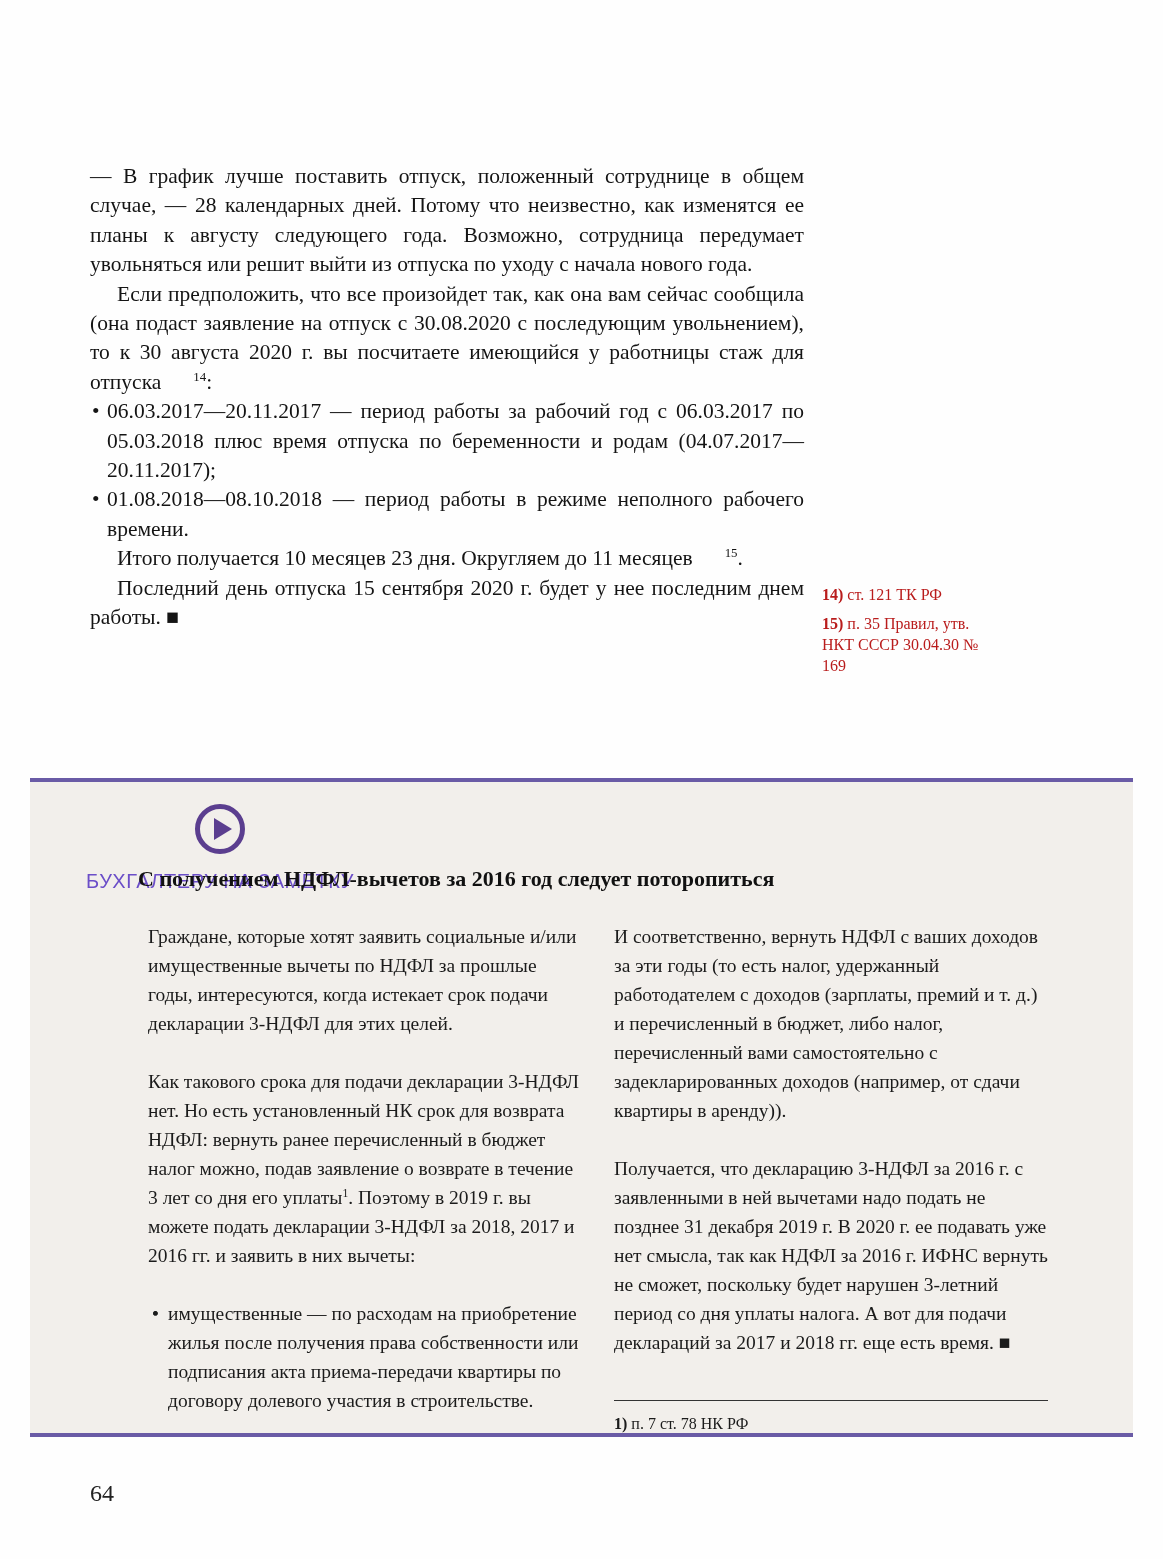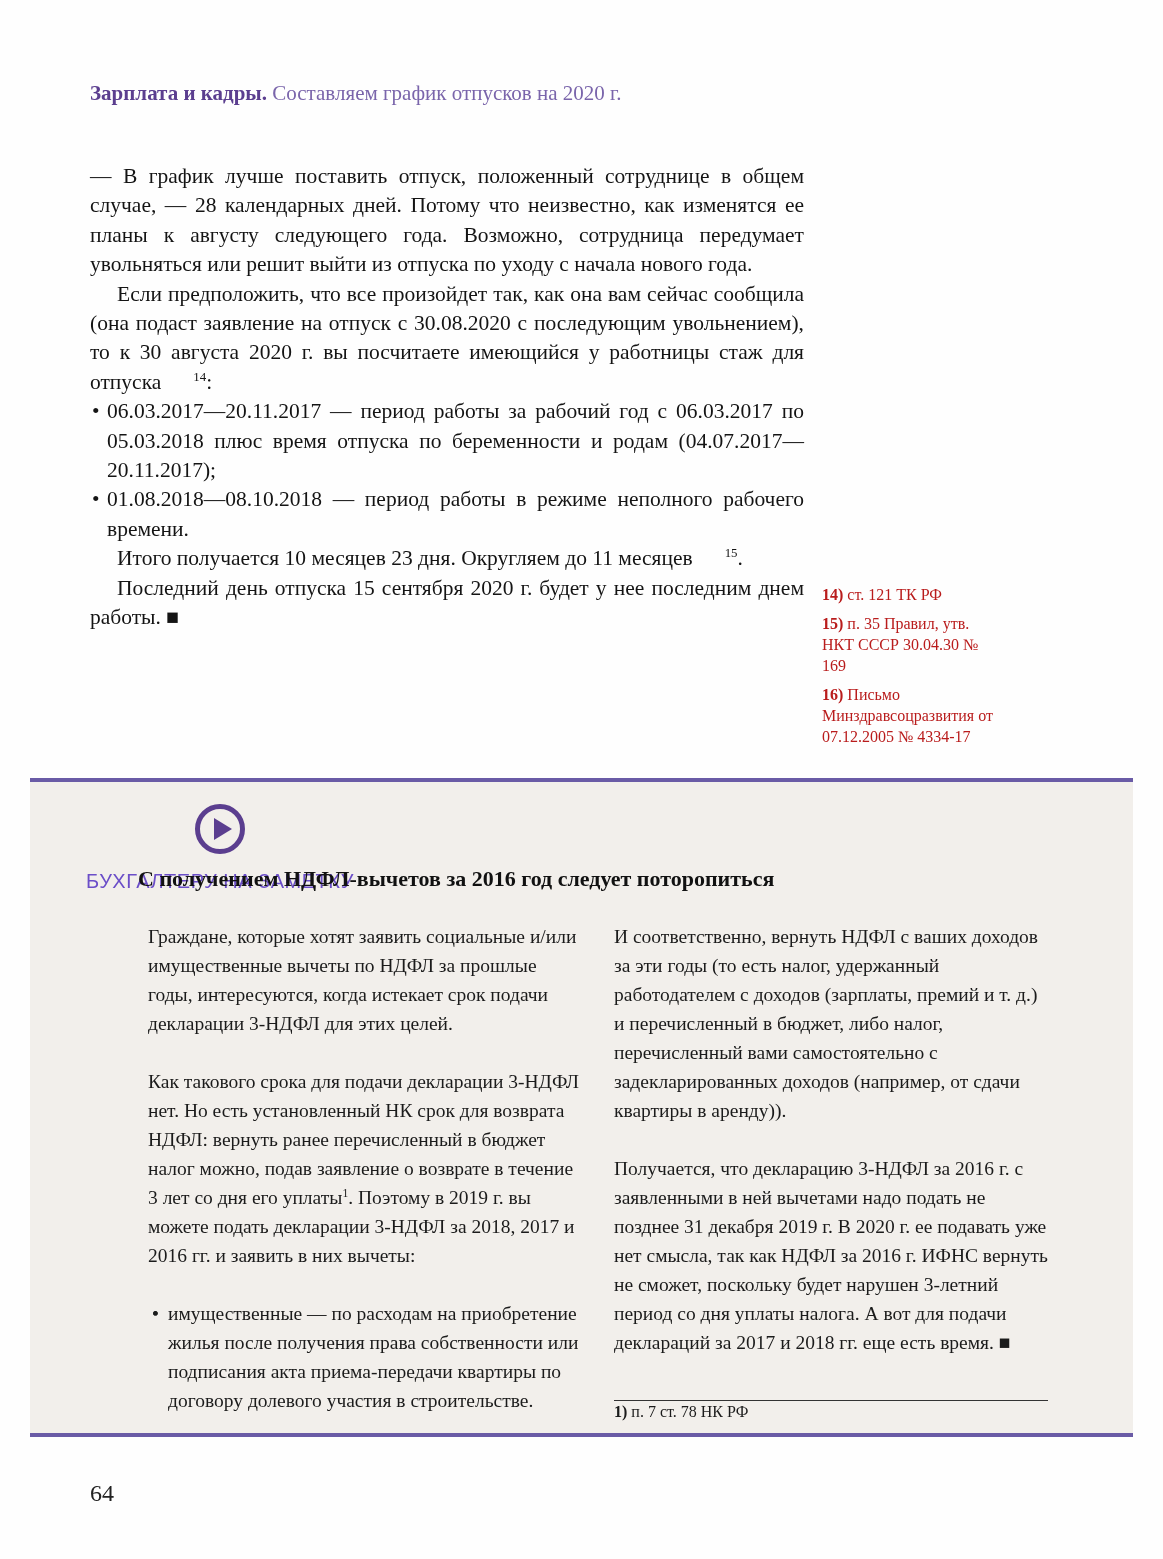--- a/index.html
+++ b/index.html
@@ -33,59 +33,54 @@
   .kicker-row{position:absolute;left:56px;top:21px;display:flex;align-items:center;gap:15px;flex-direction:column;}
   .kicker-label{font-family:"Liberation Sans","DejaVu Sans",sans-serif;
                 font-size:20px;letter-spacing:0.5px;color:#6b4ec8;}
   .note-heading{position:absolute;left:108px;top:84px;font-size:22px;font-weight:bold;color:#111;}
   .note-cols{position:absolute;left:118px;top:140px;display:flex;gap:32px;}
   .note-col{width:434px;font-size:19.5px;line-height:29px;text-align:left;color:#1b1b1b;}
   .note-col p{margin:0 0 29px 0;}
   .note-col sup{font-size:0.6em;line-height:0;vertical-align:super;}
   .note-col .bullet{padding-left:20px;}
   .note-col .bullet .dot{left:4px;}
-  .note-footnote{margin-top:43px;border-top:1px solid #333;
+  .note-footnote{margin-top:43px;border-top:1px solid #333;padding-top:12px;
                  font-size:16px;line-height:21px;}
   .note-footnote .fn-num{font-weight:bold;}
 
   
   .play-icon{width:52px;height:52px;flex:0 0 auto;}
 
   
   .page-number{position:absolute;left:90px;top:1480px;font-size:24px;color:#222;}
 </style>
 </head>
 <body>
 
 <div class="page">
 
-  <div class="header">
-    <span class="rubric">Зарплата и кадры.</span>
-    <span class="title">Составляем график отпусков на 2020 г.</span>
-  </div>
 
   <div class="article">
     <p><span>—  В график лучше поставить отпуск, положенный сотруднице в общем случае, — 28 календарных дней. Потому что неизвестно, как изменятся ее планы к августу следующего года. Возможно, сотрудница передумает увольняться или решит выйти из отпуска по уходу с начала нового года.</span></p>
     <p class="indent"><span>Если предположить, что все произойдет так, как она вам сейчас сообщила (она подаст заявление на отпуск с 30.08.2020 с последующим увольнением), то к 30 августа 2020 г. вы посчитаете имеющийся у работницы стаж для отпуска</span><sup>14</sup><span>:</span></p>
     <div class="bullet">
       <span class="dot">•</span>
       <span>06.03.2017—20.11.2017 — период работы за рабочий год с 06.03.2017 по 05.03.2018 плюс время отпуска по беременности и родам (04.07.2017—20.11.2017);</span>
     </div>
     <div class="bullet">
       <span class="dot">•</span>
       <span>01.08.2018—08.10.2018 — период работы в режиме неполного рабочего времени.</span>
     </div>
     <p class="indent"><span>Итого получается 10 месяцев 23 дня. Округляем до 11 месяцев</span><sup>15</sup><span>.</span></p>
     <p class="indent"><span>Последний день отпуска 15 сентября 2020 г. будет у нее последним днем работы. ■</span></p>
   </div>
 
   <div class="sidenotes">
     <div class="sidenote"><span class="fn-num">14)</span><span> ст. 121 ТК РФ</span></div>
     <div class="sidenote"><span class="fn-num">15)</span><span> п. 35 Правил, утв. НКТ СССР 30.04.30 № 169</span></div>
-    <div class="sidenote"><span class="fn-num">16)</span><span> Письмо Минздравсоцразвития от 07.12.2005 № 4334-17</span></div>
   </div>
 
   <div class="notebox">
     <div class="kicker-row">
       <svg class="play-icon" viewBox="0 0 52 52">
         <circle cx="26" cy="26" r="22.5" fill="none" stroke="#5b3e8f" stroke-width="5"></circle>
         <polygon points="20,15 38,26 20,37" fill="#5b3e8f"></polygon>
       </svg>
       <span class="kicker-label">БУХГАЛТЕРУ НА ЗАМЕТКУ</span>
     </div>

